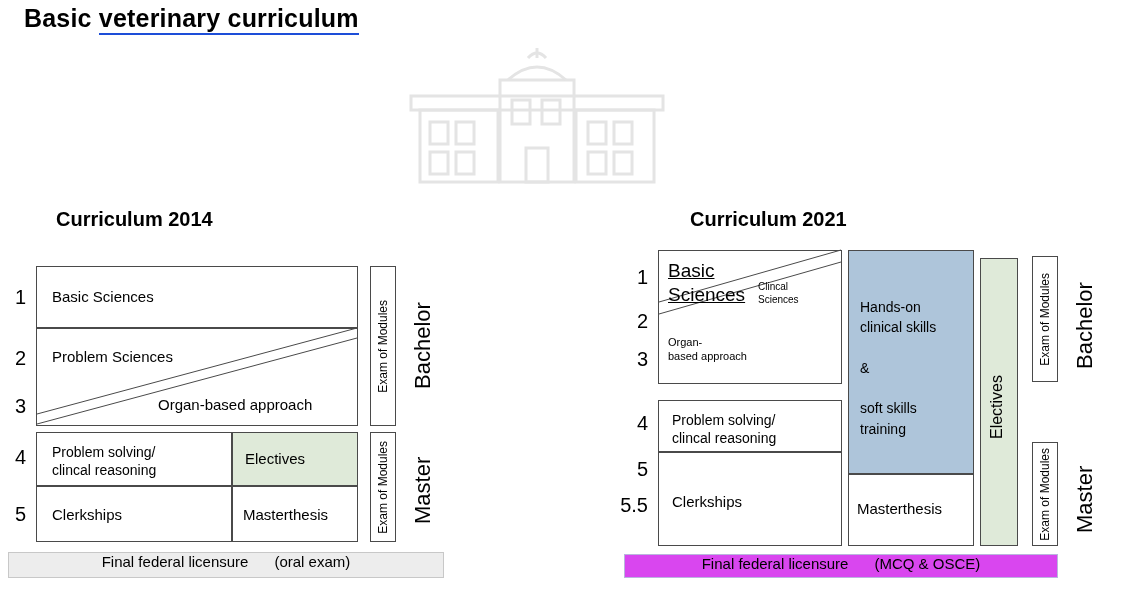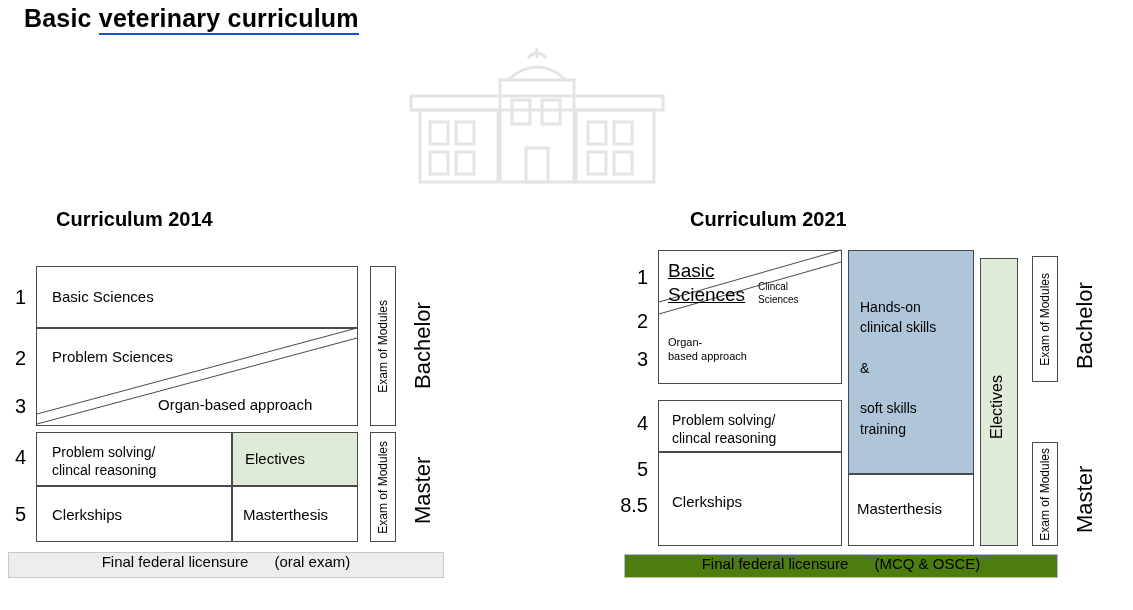--- a/index.html
+++ b/index.html
@@ -104,21 +104,21 @@
     display: flex;
     align-items: flex-start;
     font-size: 15px;
     padding-left: 0;
   }
   .lic-2010 {
     background: #ededed;
     border: 1px solid #c8c8c8;
   }
   .lic-2021 {
-    background: #4d7c0f;
+    background: #d946ef;
     border: 1px solid #b9b5dd;
   }
   .lic-inner {
     width: 100%;
     text-align: center;
   }
   .lic-sub {
     display: inline-block;
     margin-left: 26px;
   }
@@ -202,21 +202,21 @@
   </span>
 </div>
 
 <div class="col-title" id="title-2021">Curriculum 2021</div>
 
 <div class="yearnum" style="left:622px; top:266px; width:26px;">1</div>
 <div class="yearnum" style="left:622px; top:310px; width:26px;">2</div>
 <div class="yearnum" style="left:622px; top:348px; width:26px;">3</div>
 <div class="yearnum" style="left:622px; top:412px; width:26px;">4</div>
 <div class="yearnum" style="left:622px; top:458px; width:26px;">5</div>
-<div class="yearnum" style="left:614px; top:494px; width:34px;">8.5</div>
+<div class="yearnum" style="left:614px; top:494px; width:34px;">5.5</div>
 
 <div class="box" style="left:658px; top:250px; width:184px; height:134px;"></div>
 <svg class="diag" style="left:658px; top:250px;" width="184" height="134">
   <line x1="1" y1="52" x2="183" y2="0" stroke="#4a4a4a" stroke-width="1"></line>
   <line x1="1" y1="64" x2="183" y2="12" stroke="#4a4a4a" stroke-width="1"></line>
 </svg>
 <div class="box-label" style="left:668px; top:259px; width:90px; font-size:19px;text-decoration:underline;">Basic
 Sciences</div>
 <div class="box-label" style="left:758px; top:281px; width:86px; font-size:10px;">Clincal
 Sciences</div>

